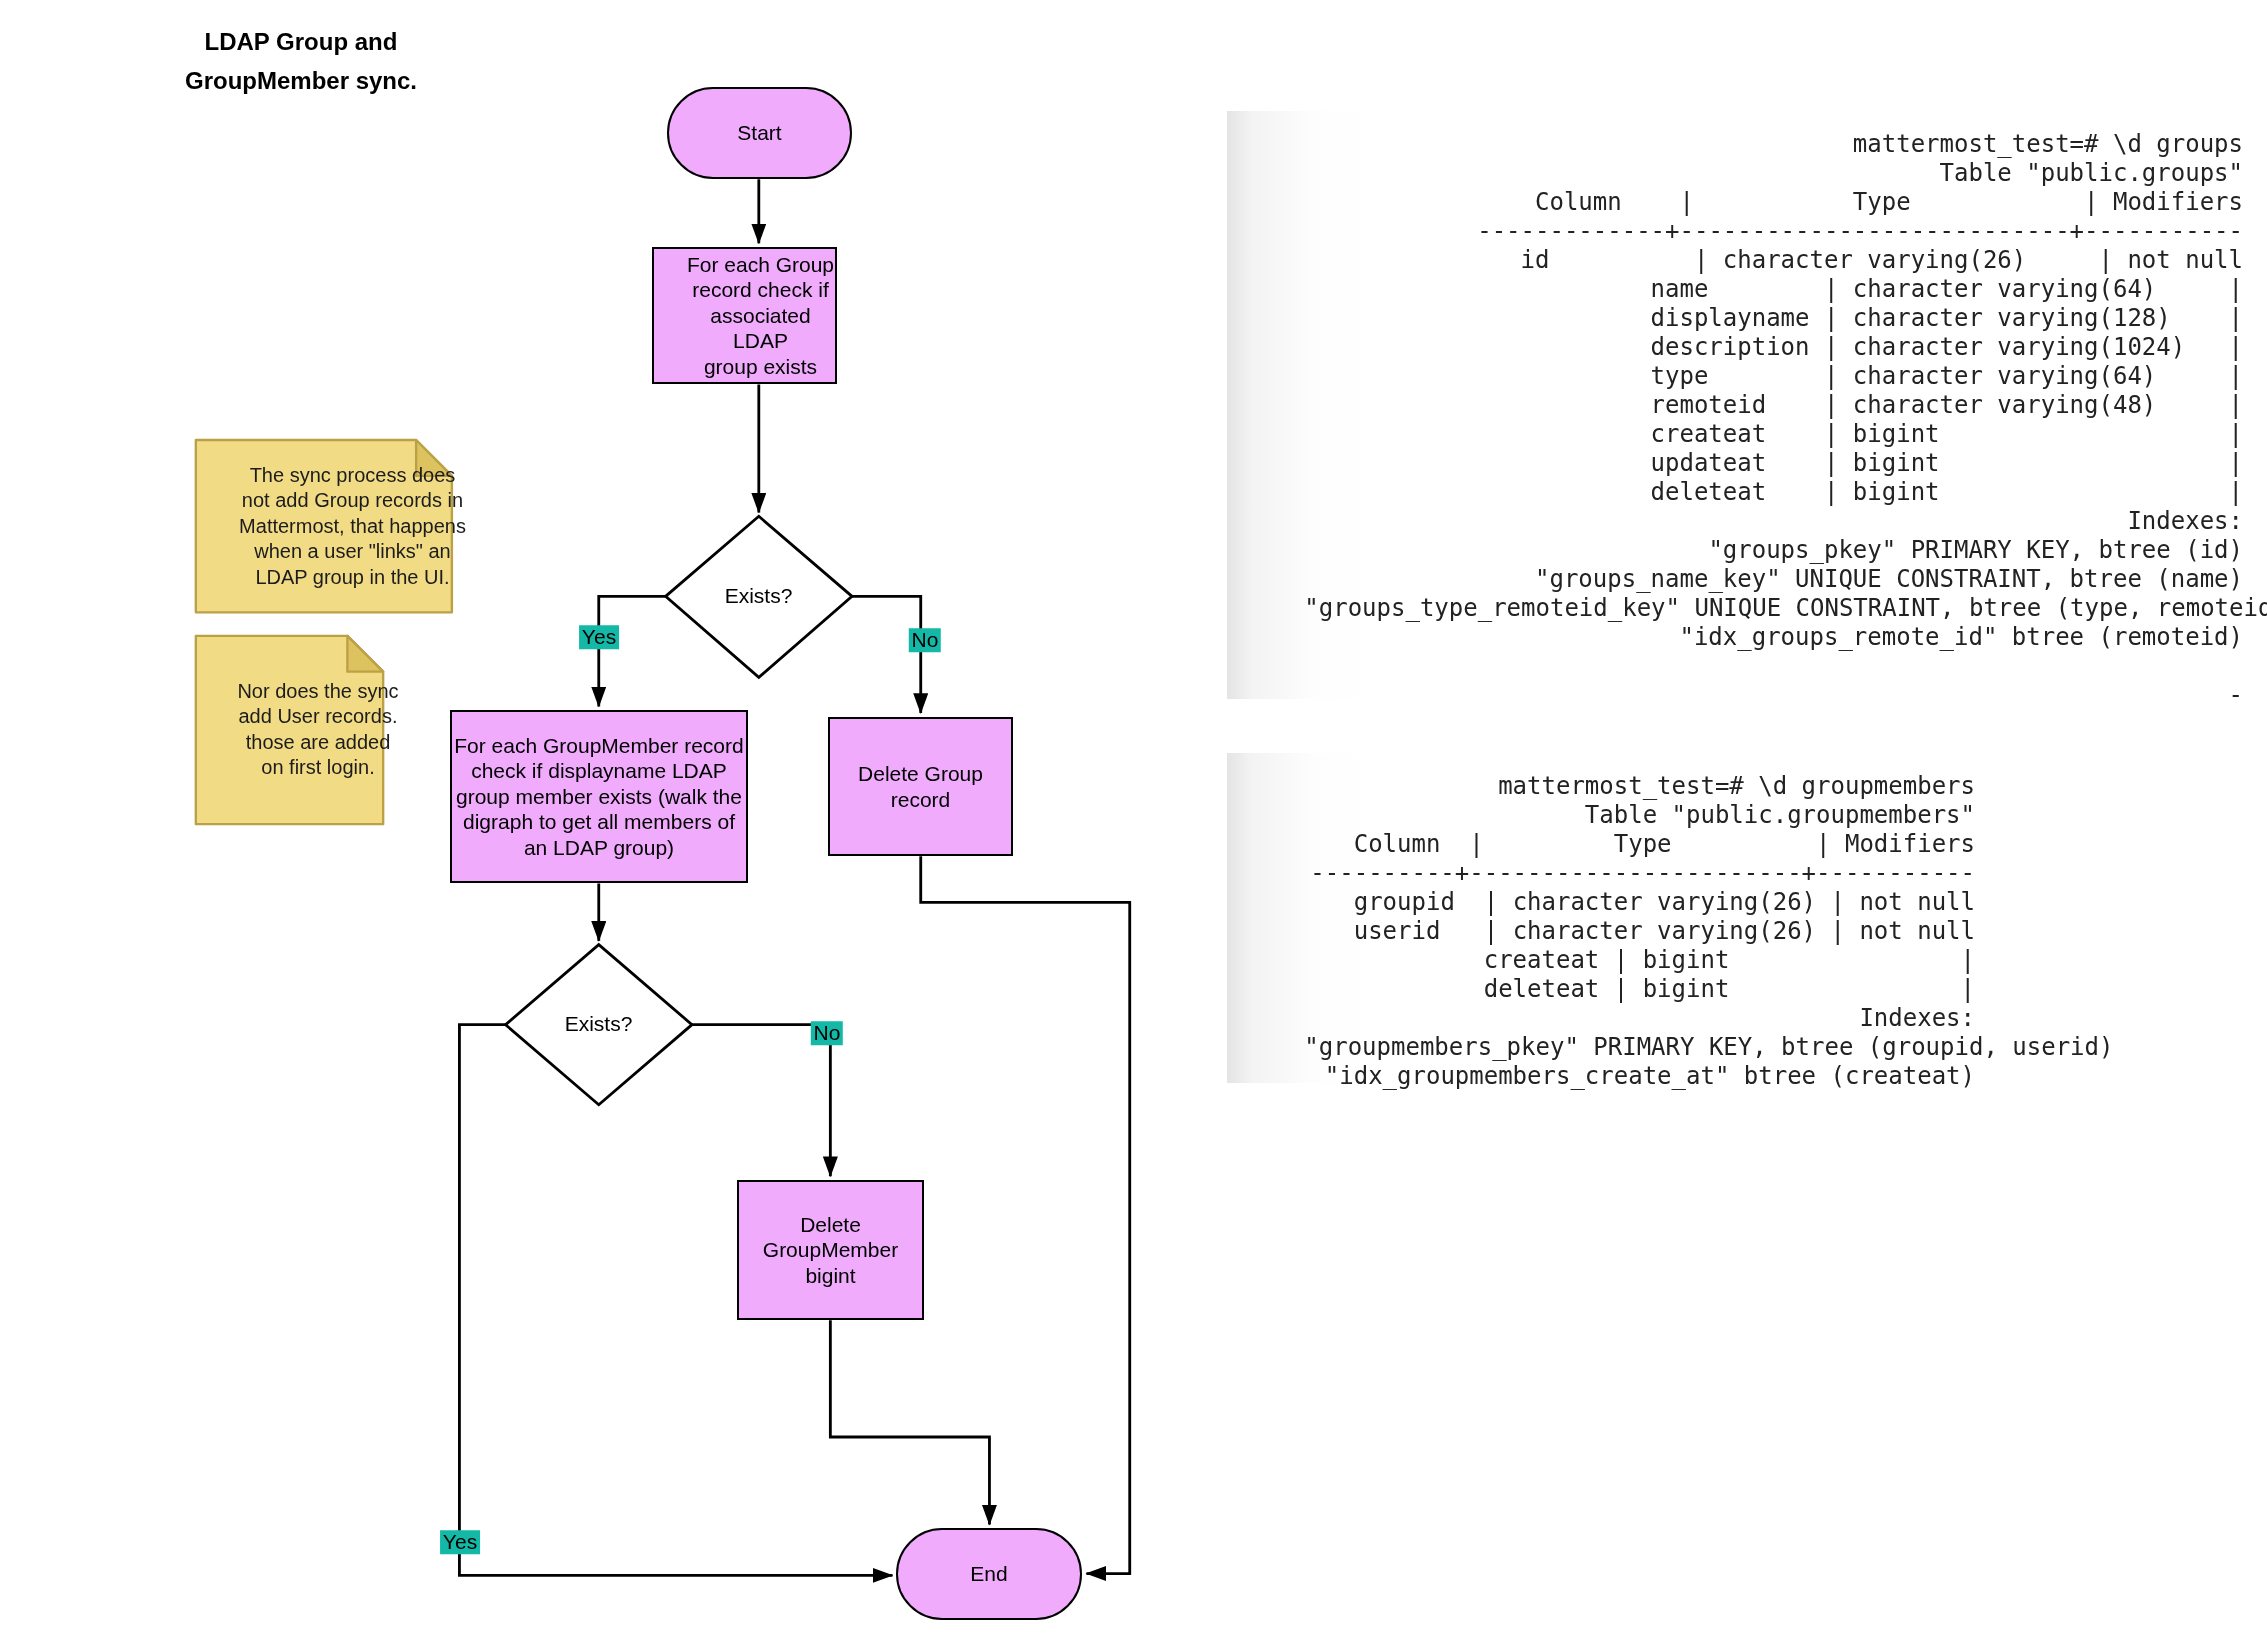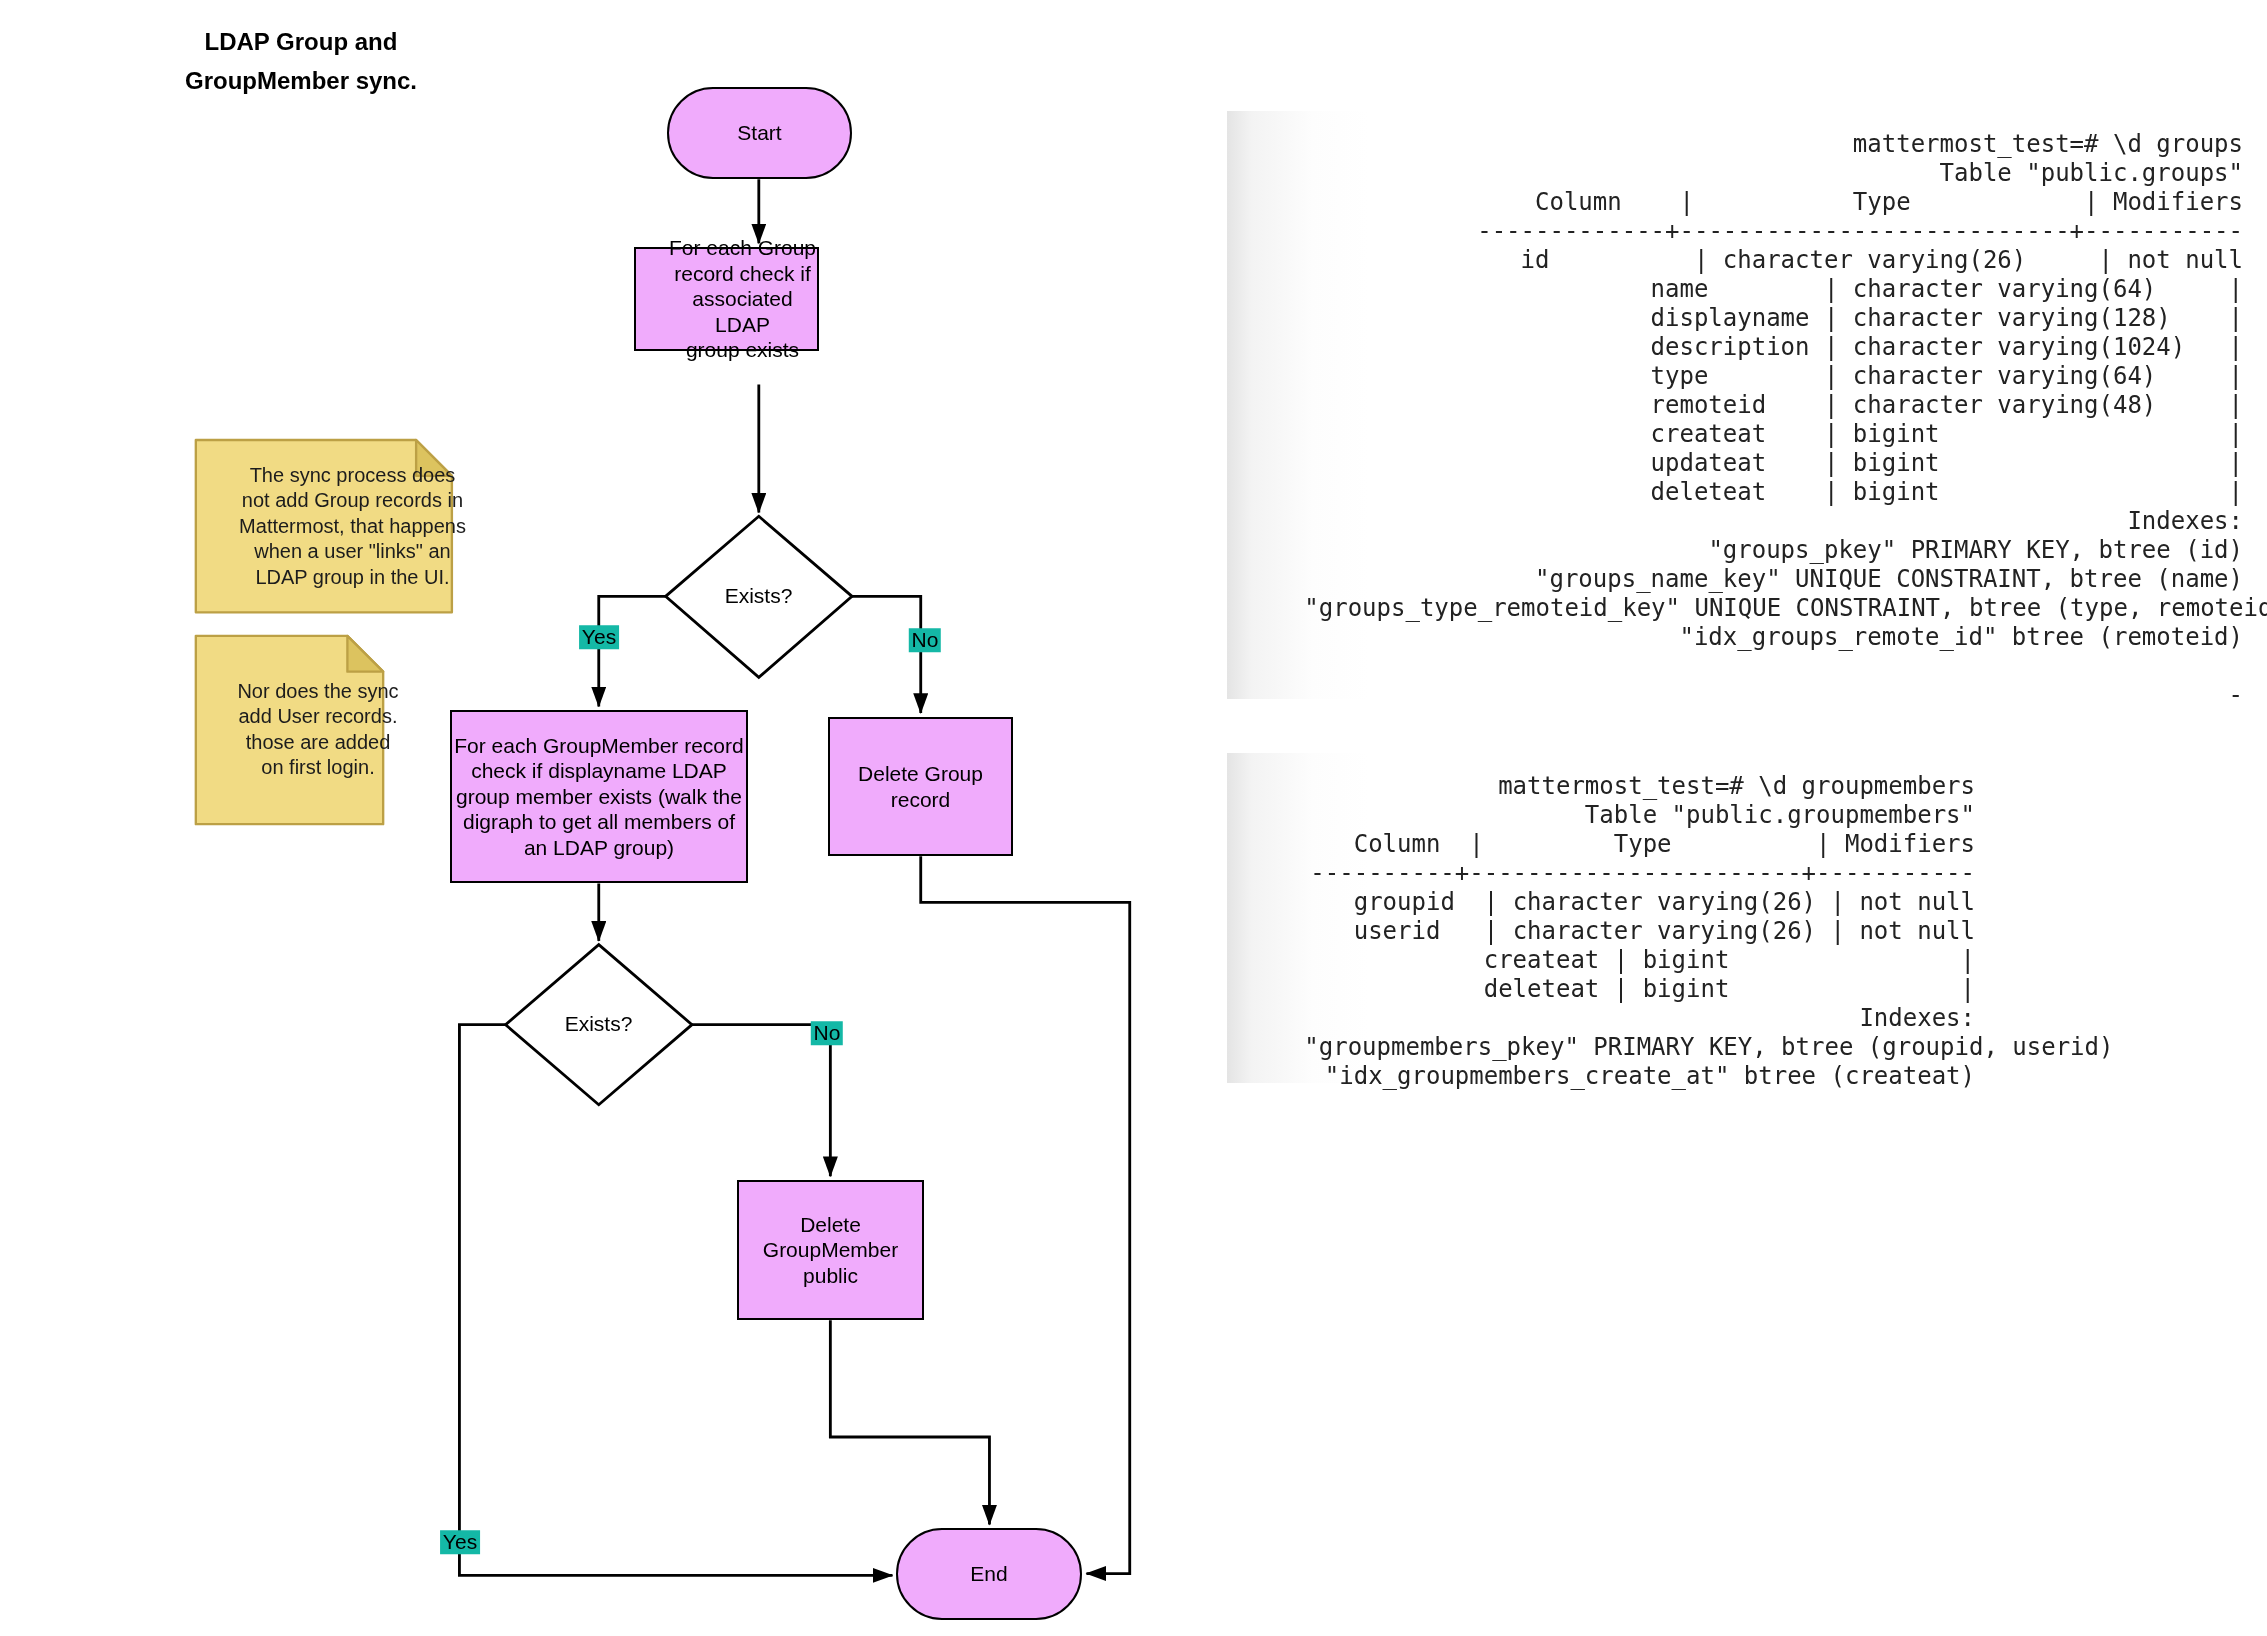--- a/index.html
+++ b/index.html
@@ -86,41 +86,41 @@
     <path class="note-fold" d="M442,467 L480,505 L442,505 Z"></path>
     <path class="note-body" d="M208,675 L369,675 L407,713 L407,875 L208,875 Z"></path>
     <path class="note-fold" d="M369,675 L407,713 L369,713 Z"></path>
   </svg>
 
   <div class="page-title">LDAP Group and
 GroupMember sync.</div>
 
   <div class="shape stadium" style="left:667px; top:87px; width:185px; height:92px;">Start</div>
 
-  <div class="shape" style="left:634px; top:247px; width:185px; height:104px;padding-left:32px;">For each Group
+  <div class="shape" style="left:652px; top:247px; width:185px; height:137px;padding-left:32px;">For each Group
 record check if
 associated LDAP
 group exists</div>
 
   <div class="diamond-label" style="left:702px; top:582px; width:113px; height:28px;">Exists?</div>
 
   <div class="shape" style="left:450px; top:710px; width:298px; height:173px;">For each GroupMember record
 check if displayname LDAP
 group member exists (walk the
 digraph to get all members of
 an LDAP group)</div>
 
   <div class="shape" style="left:828px; top:717px; width:185px; height:139px;">Delete Group
 record</div>
 
   <div class="diamond-label" style="left:542px; top:1010px; width:113px; height:28px;">Exists?</div>
 
   <div class="shape" style="left:737px; top:1180px; width:187px; height:140px;">Delete
 GroupMember
-public</div>
+bigint</div>
 
   <div class="shape stadium" style="left:896px; top:1528px; width:186px; height:92px;">End</div>
 
   <div class="edge-label" style="left:599px; top:637px;">Yes</div>
   <div class="edge-label" style="left:925px; top:640px;">No</div>
   <div class="edge-label" style="left:827px; top:1033px;">No</div>
   <div class="edge-label" style="left:460px; top:1542px;">Yes</div>
 
   <div class="note-text" style="left:202px; top:443px; width:245px; height:167px;">The sync process does
 not add Group records in

